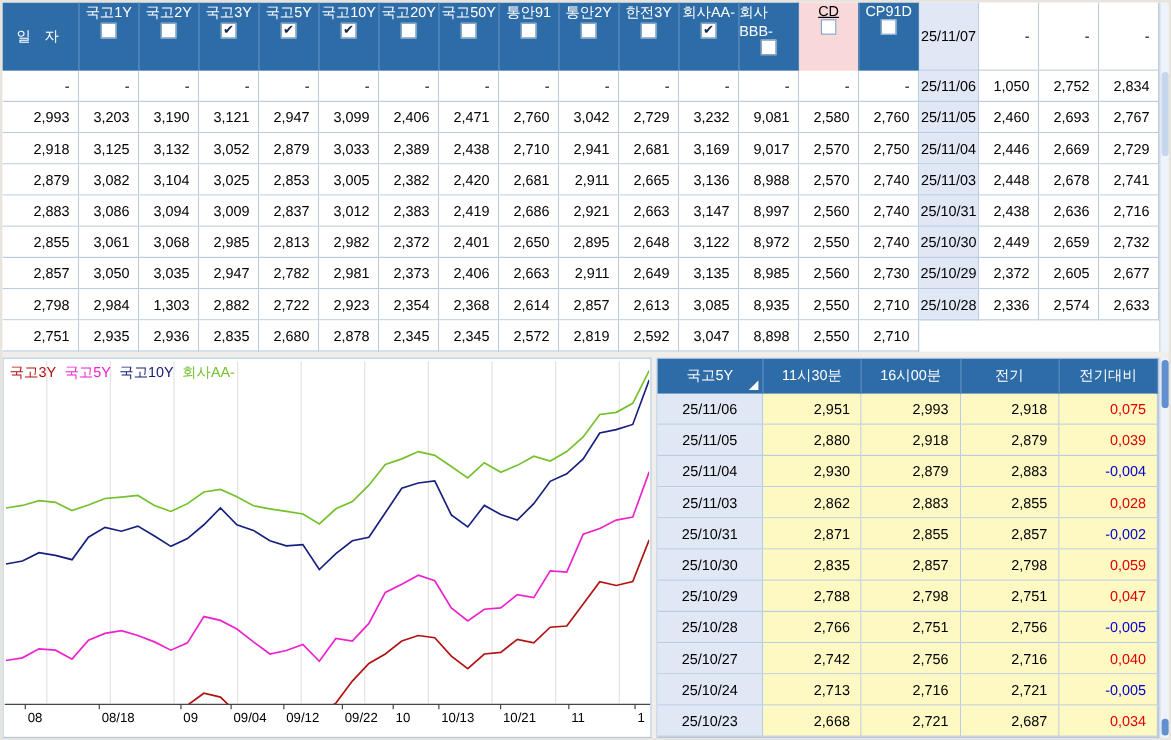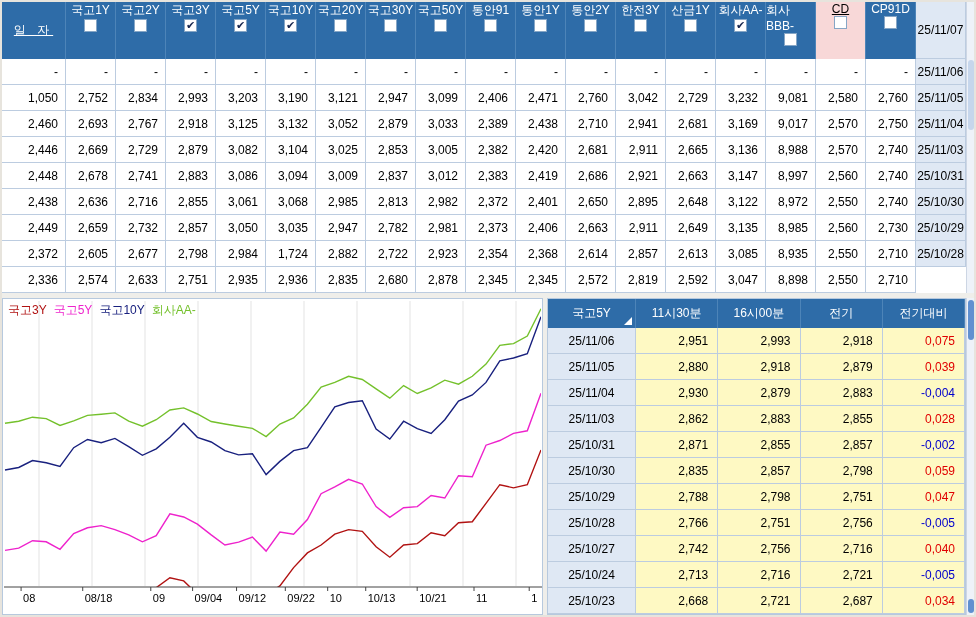--- a/index.html
+++ b/index.html
@@ -5,21 +5,21 @@
   html,body { margin:0; padding:0; background:#d8d5ce; font-family:"Liberation Sans","DejaVu Sans",sans-serif; }
   .frame { position:relative; width:972px; height:613px; margin:0; border:2px solid #e7e4dd; outline:1px solid #a6a6a6; background:#efeeea; overflow:hidden; }
 
   
   .top-table { position:absolute; left:0; top:0; width:964px; height:291px; display:grid;
     grid-template-columns:64px repeat(18,50px); grid-template-rows:57px repeat(9,1fr);
     background:#ffffff; border-right:1px solid #b7c9de; }
   .hcell { background:#2e6ca8; color:#fff; border-right:1px solid #4d84b8; font-size:12px;
     display:flex; flex-direction:column; align-items:center; justify-content:flex-start; overflow:hidden; }
   .hcell.hl { background:#f8d8d8; color:#000;text-decoration:underline; }
-  .datehead { justify-content:center; letter-spacing:4px;text-decoration:underline; }
+  .datehead { justify-content:center; letter-spacing:4px; }
   .chk { width:13px; height:13px; background:#fff; border:1px solid #86a6c6; box-sizing:border-box;
     display:flex; align-items:center; justify-content:center; font-size:11px; line-height:11px; color:#17264f; font-weight:bold; }
   .cell { border-right:1px solid #bccce0; border-bottom:1px solid #bccce0; font-size:12px; color:#000;
     display:flex; align-items:center; justify-content:flex-end; padding-right:7px; box-sizing:border-box; background:#fff; }
   .datec { background:#dfe8f4; justify-content:center; padding-right:0; }
 
   
   .vtrack { position:absolute; width:8px; background:#eef2f9; border-left:1px solid #cdd6e4; box-sizing:border-box; }
   .vthumb { position:absolute; left:1px; width:6px; border-radius:3px; }
 
@@ -69,45 +69,33 @@
       </div>
       <div class="hcell">
         <div class="">국고10Y</div>
         <div class="chk on">✔</div>
       </div>
       <div class="hcell">
         <div class="">국고20Y</div>
         <div class="chk"></div>
       </div>
       <div class="hcell">
-        <div class="">국고30Y</div>
-        <div class="chk"></div>
-      </div>
-      <div class="hcell">
         <div class="">국고50Y</div>
         <div class="chk"></div>
       </div>
       <div class="hcell">
         <div class="">통안91</div>
         <div class="chk"></div>
       </div>
       <div class="hcell">
-        <div class="">통안1Y</div>
-        <div class="chk"></div>
-      </div>
-      <div class="hcell">
         <div class="">통안2Y</div>
         <div class="chk"></div>
       </div>
       <div class="hcell">
         <div class="">한전3Y</div>
-        <div class="chk"></div>
-      </div>
-      <div class="hcell">
-        <div class="">산금1Y</div>
         <div class="chk"></div>
       </div>
       <div class="hcell">
         <div class="">회사AA-</div>
         <div class="chk on">✔</div>
       </div>
       <div class="hcell">
         <div class="">회사BBB-</div>
         <div class="chk"></div>
       </div>
@@ -251,21 +239,21 @@
       <div class="cell">3,135</div>
       <div class="cell">8,985</div>
       <div class="cell">2,560</div>
       <div class="cell">2,730</div>
       <div class="cell datec">25/10/29</div>
       <div class="cell">2,372</div>
       <div class="cell">2,605</div>
       <div class="cell">2,677</div>
       <div class="cell">2,798</div>
       <div class="cell">2,984</div>
-      <div class="cell">1,724</div>
+      <div class="cell">1,303</div>
       <div class="cell">2,882</div>
       <div class="cell">2,722</div>
       <div class="cell">2,923</div>
       <div class="cell">2,354</div>
       <div class="cell">2,368</div>
       <div class="cell">2,614</div>
       <div class="cell">2,857</div>
       <div class="cell">2,613</div>
       <div class="cell">3,085</div>
       <div class="cell">8,935</div>

